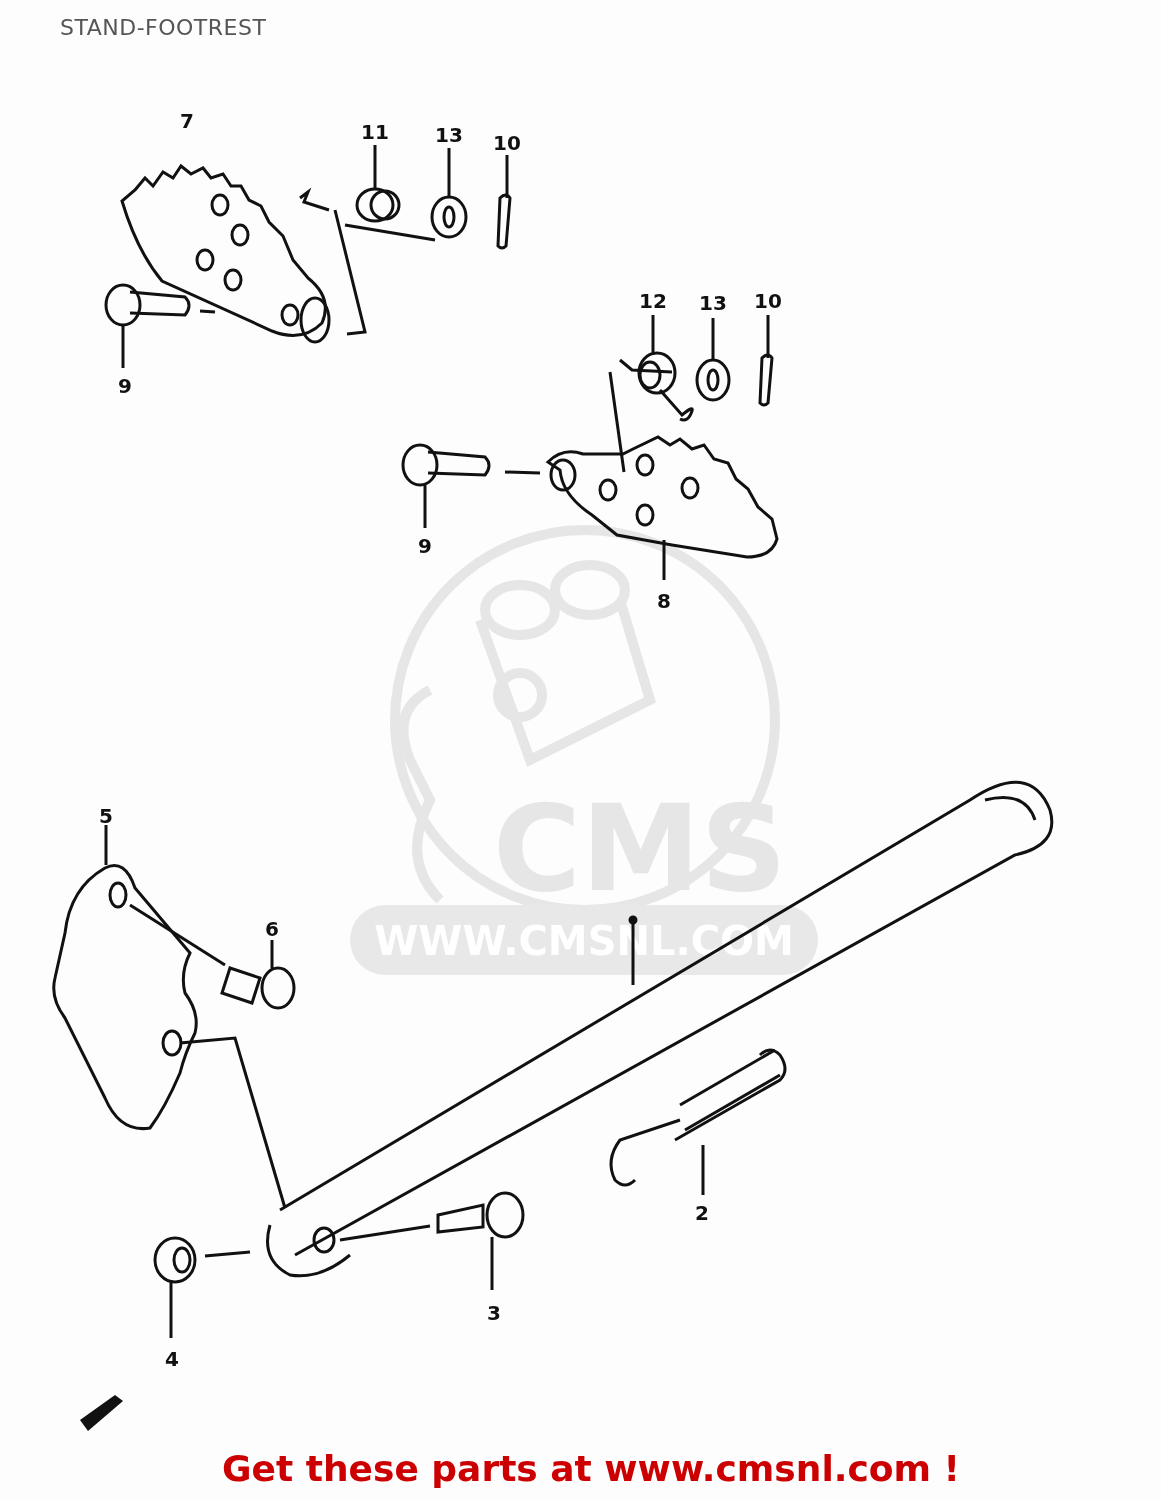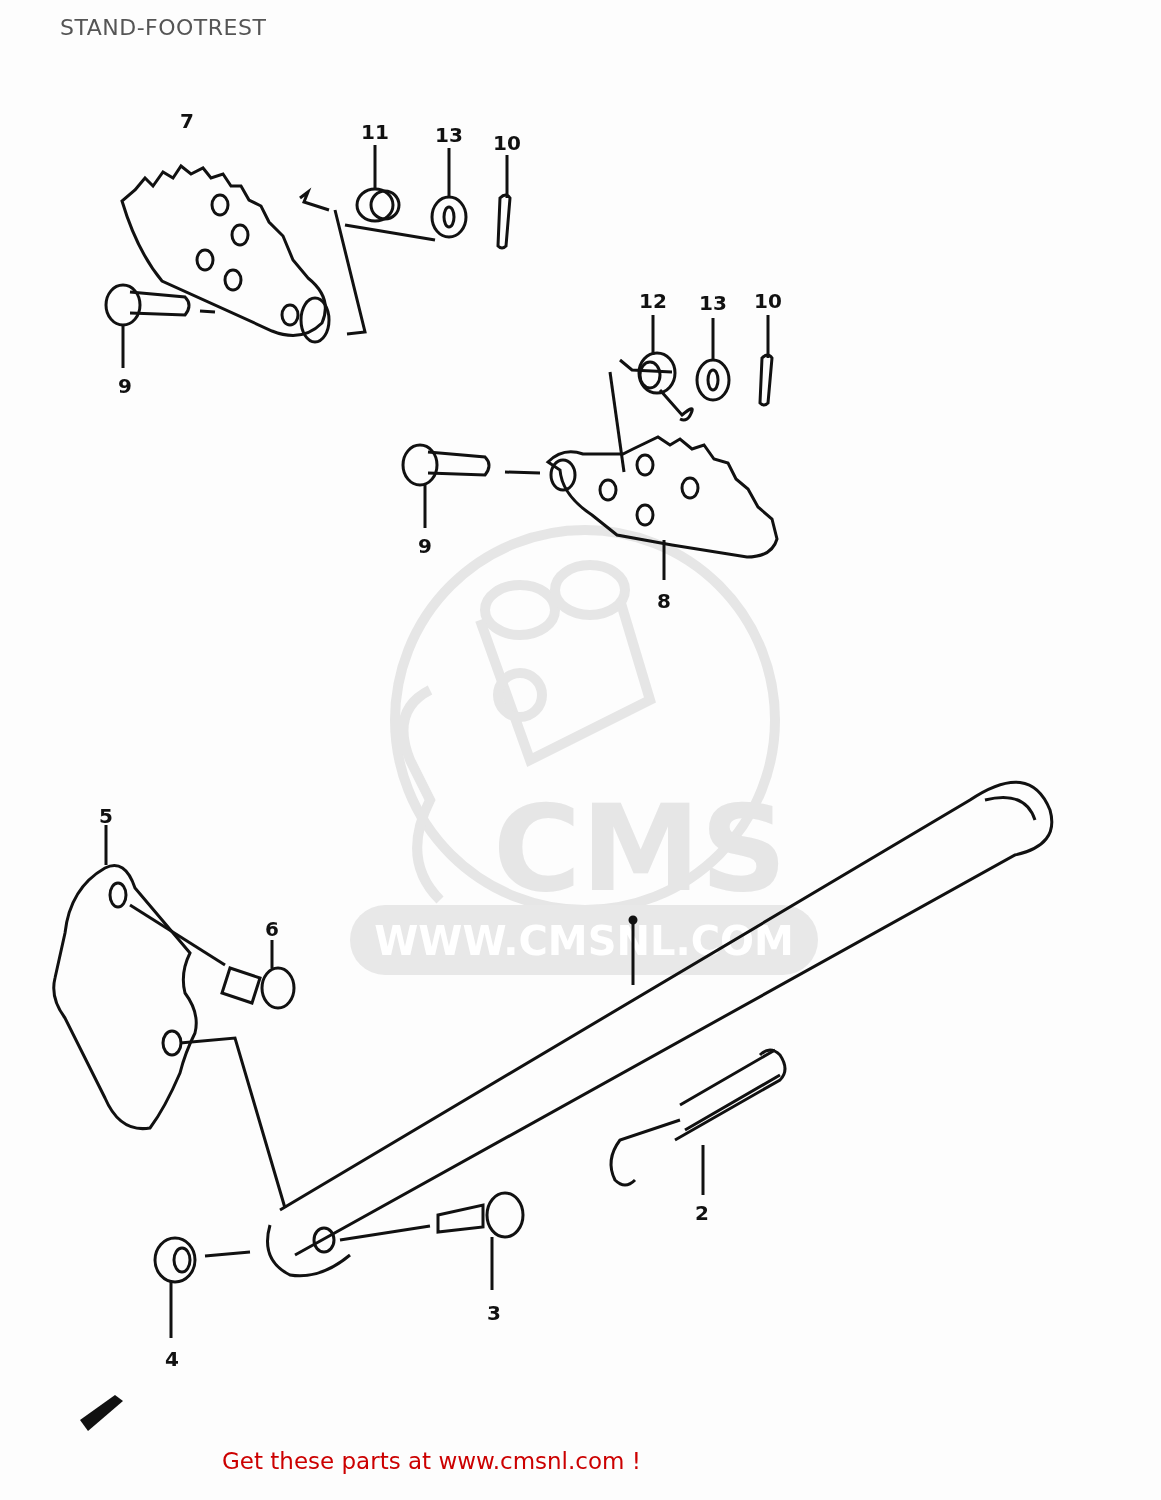--- a/index.html
+++ b/index.html
@@ -1,18 +1,18 @@
 <!DOCTYPE html>
 <html><head>
 <meta charset="utf-8">
 <style>
   html, body { margin: 0; padding: 0; background: #fdfdfd; }
   body { width: 1161px; height: 1500px; position: relative; overflow: hidden; font-family: "DejaVu Sans", sans-serif; }
   .title { position: absolute; left: 21px; top: 15px; font-size: 22px; color: #555; letter-spacing: 0.5px; font-family: "DejaVu Sans", sans-serif; margin-left: 39px; }
-  .footer { position: absolute; left: 222px; top: 1448px; font-size: 23px; color: #cc0000; font-family: "DejaVu Sans", sans-serif; }
+  .footer { position: absolute; left: 222px; top: 1448px; font-size: 36px; color: #cc0000; font-family: "DejaVu Sans", sans-serif; font-weight: bold; }
   svg.diagram { position: absolute; left: 0; top: 0; }
   .lbl { font-family: "DejaVu Sans", sans-serif; font-weight: bold; font-size: 20px; fill: #111; }
   .wm-text { font-family: "DejaVu Sans", sans-serif; font-weight: bold; fill: #fff; }
 </style>
 </head>
 <body>
 
 <div class="title">STAND-FOOTREST</div>
 
 <svg class="diagram" width="1161" height="1500" viewBox="0 0 1161 1500">

